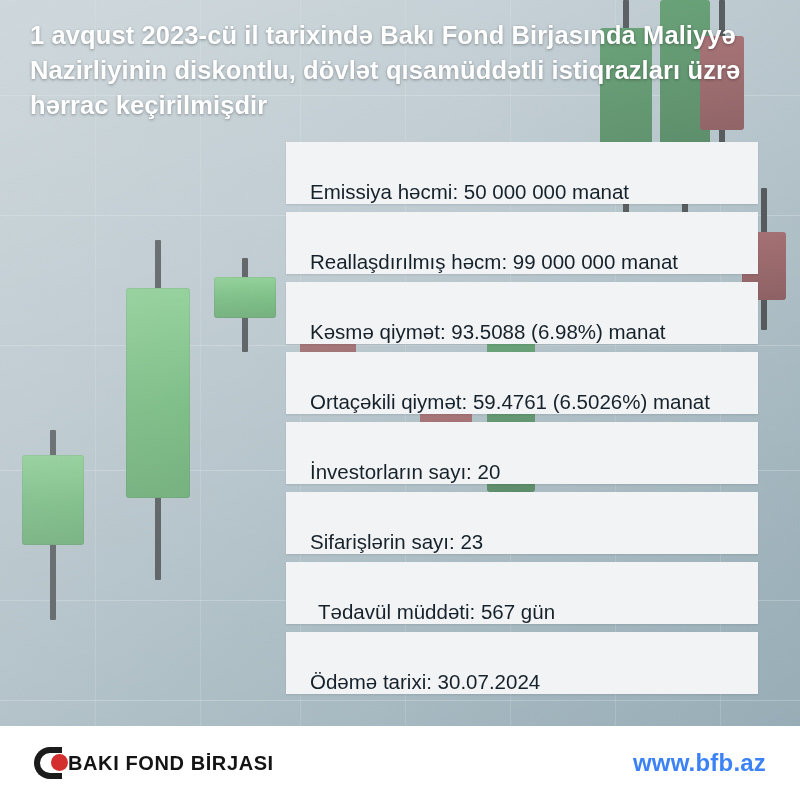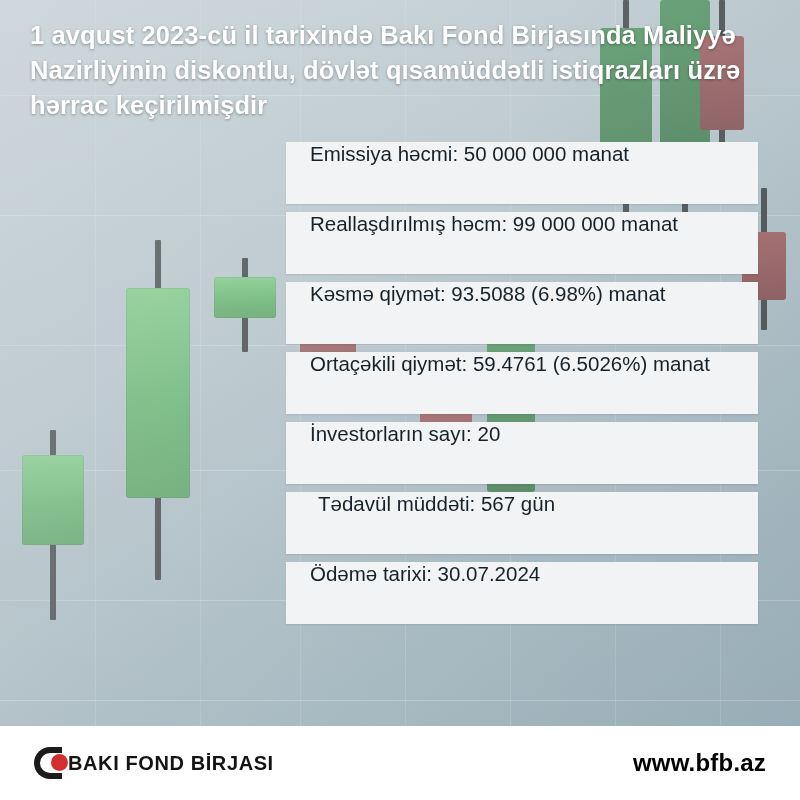--- a/index.html
+++ b/index.html
@@ -97,21 +97,21 @@
     top: 142px;
     left: 286px;
     width: 472px;
   }
   .row {
     position: relative;
     height: 62px;
     margin-bottom: 8px;
     background: #f2f3f4;
     display: flex;
-    align-items: flex-start;
+    align-items: flex-end;
     box-shadow: 0 1px 2px rgba(0,0,0,0.10);
   }
   .row .row-text {
     padding-left: 24px;
     padding-right: 14px;
     color: #16222b;
     font-size: 20.5px;
     font-weight: normal;
     white-space: nowrap;
   }
@@ -162,21 +162,21 @@
     background: #d32f2f;
     border-radius: 50%;
   }
   .brand-name {
     color: #141414;
     font-size: 20px;
     font-weight: bold;
     letter-spacing: 0.6px;
   }
   .site {
-    color: #000000;
+    color: #3b82f6;
     font-size: 24px;
     font-weight: bold;
     letter-spacing: 0.2px;
   }
 </style>
 </head>
 <body>
 
 <div class="poster">
 
@@ -260,20 +260,23 @@
     </div>
     <div class="row">
       <div class="row-text">Kəsmə qiymət: 93.5088 (6.98%) manat</div>
     </div>
     <div class="row">
       <div class="row-text">Ortaçəkili qiymət: 59.4761 (6.5026%) manat</div>
     </div>
     <div class="row">
       <div class="row-text">İnvestorların sayı: 20</div>
     </div>
+    <div class="row">
+      <div class="row-text">Sifarişlərin sayı: 23</div>
+    </div>
     <div class="row indent">
       <div class="row-text">Tədavül müddəti: 567 gün</div>
     </div>
     <div class="row">
       <div class="row-text">Ödəmə tarixi: 30.07.2024</div>
     </div>
   </div>
 
   <div class="footer">
     <div class="brand">

